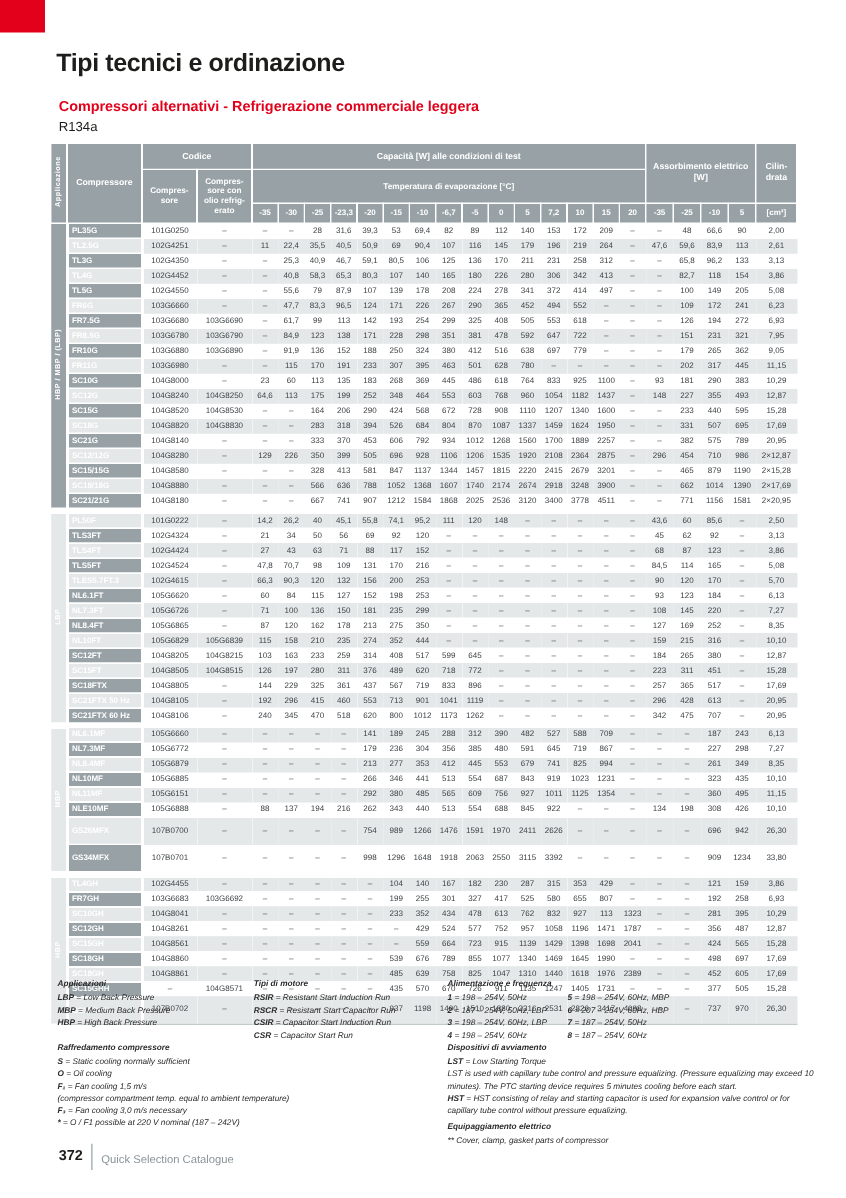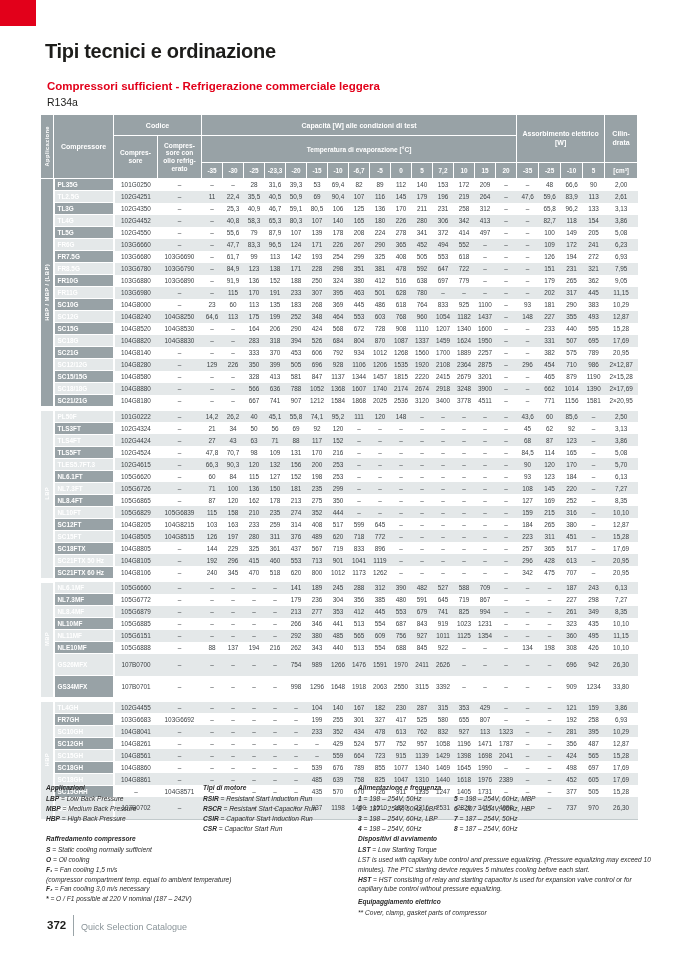--- a/index.html
+++ b/index.html
@@ -42,21 +42,21 @@
   .pagenum{position:absolute;left:47px;top:919px;font-size:11.5px;font-weight:bold;}
   .footdiv{position:absolute;left:73px;top:915px;width:1px;height:21px;background:#9aa4a8;}
   .foottext{position:absolute;left:81px;top:922px;font-size:9px;color:#8a9499;text-align:right;}
 </style>
 </head>
 <body>
 
 <div class="page">
   <div class="corner"></div>
   <div class="title">Tipi tecnici e ordinazione</div>
-  <div class="subtitle">Compressori sufficient - Refrigerazione commerciale leggera</div>
+  <div class="subtitle">Compressori alternativi - Refrigerazione commerciale leggera</div>
   <div class="refrigerant">R134a</div>
 
   <div class="tablewrap">
     <table>
       <colgroup id="cols">
           <col style="width: 13px;">
           <col style="width: 60px;">
           <col style="width: 44px;">
           <col style="width: 44px;">
           <col style="width: 21px;">

